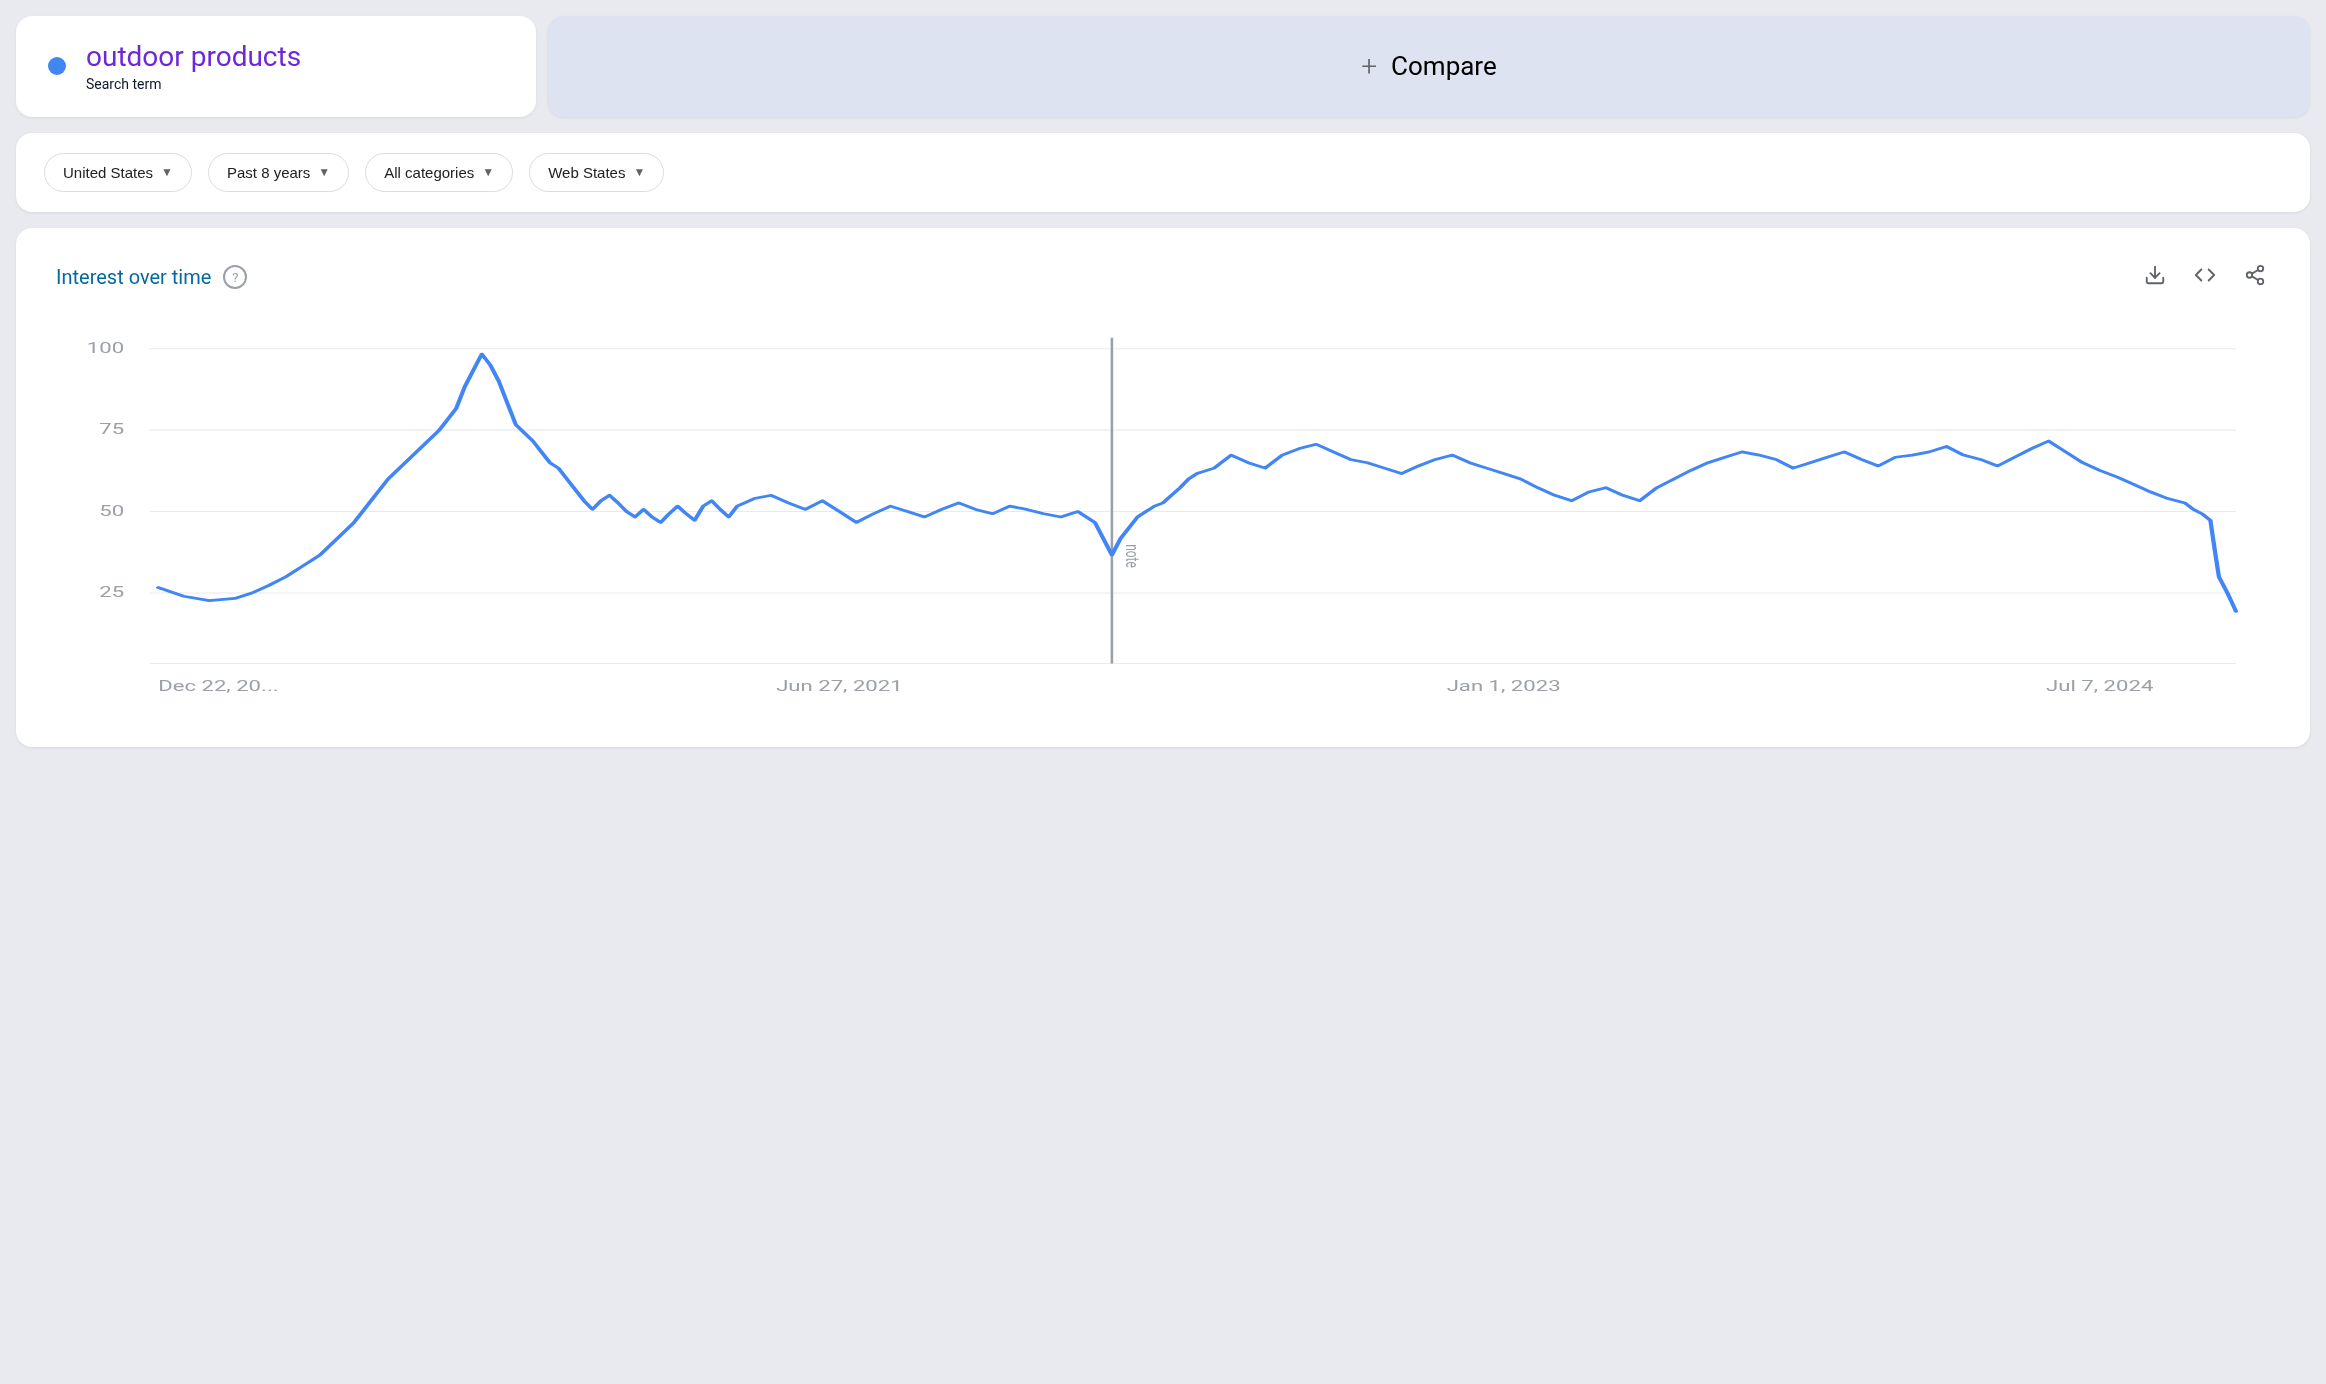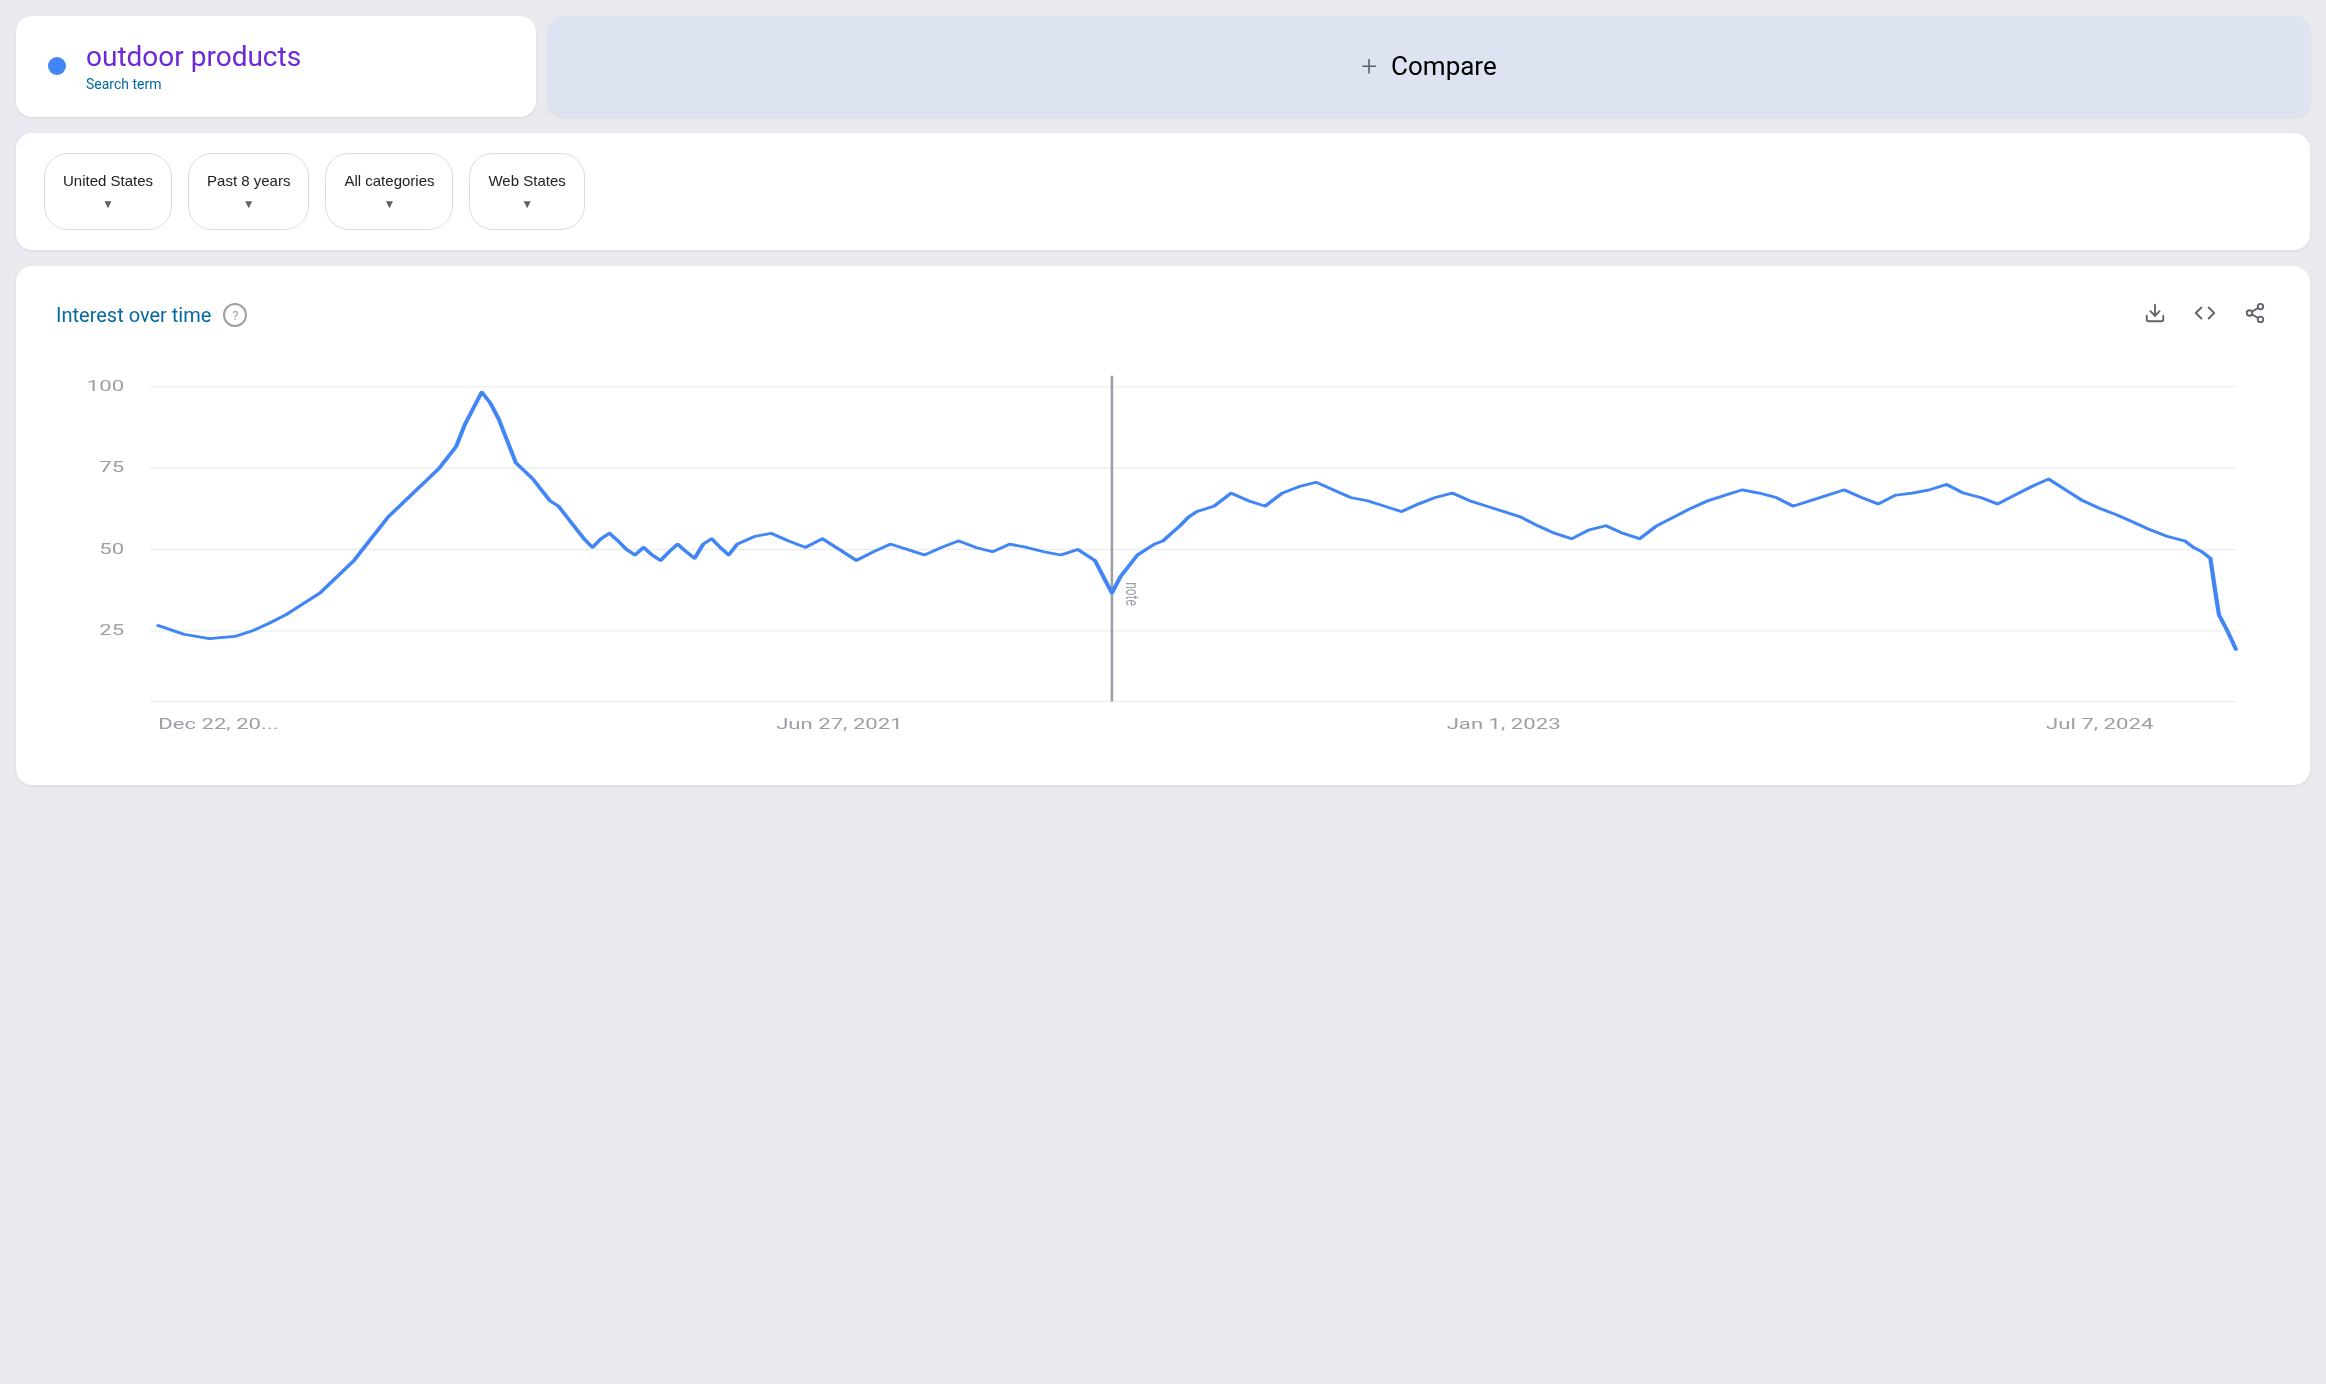--- a/index.html
+++ b/index.html
@@ -37,21 +37,21 @@
 
     .search-term-text h2 {
       font-size: 28px;
       font-weight: 400;
       color: #6d28d9;
       line-height: 1.2;
     }
 
     .search-term-text span {
       font-size: 14px;
-      color: #0369a1;
+      color: #0f172a;
     }
 
     .compare-card {
       background: #dde3f0;
       border-radius: 16px;
       padding: 24px 48px;
       flex: 1;
       display: flex;
       align-items: center;
       justify-content: center;
@@ -85,29 +85,28 @@
       display: flex;
       gap: 16px;
       align-items: center;
       box-shadow: 0 1px 3px rgba(0,0,0,0.08);
     }
 
     .filter-btn {
       display: flex;
       align-items: center;
       gap: 8px;
-      padding: 18px 18px;
+      padding: 10px 18px;
       border: 1.5px solid #dadce0;
       border-radius: 24px;
       background: #fff;
       font-size: 15px;
       color: #202124;
       cursor: pointer;
       white-space: nowrap;
-      flex-direction: column;
     }
 
     .chevron {
       font-size: 12px;
       color: #5f6368;
     }
 
     .chart-card {
       background: #fff;
       border-radius: 16px;

